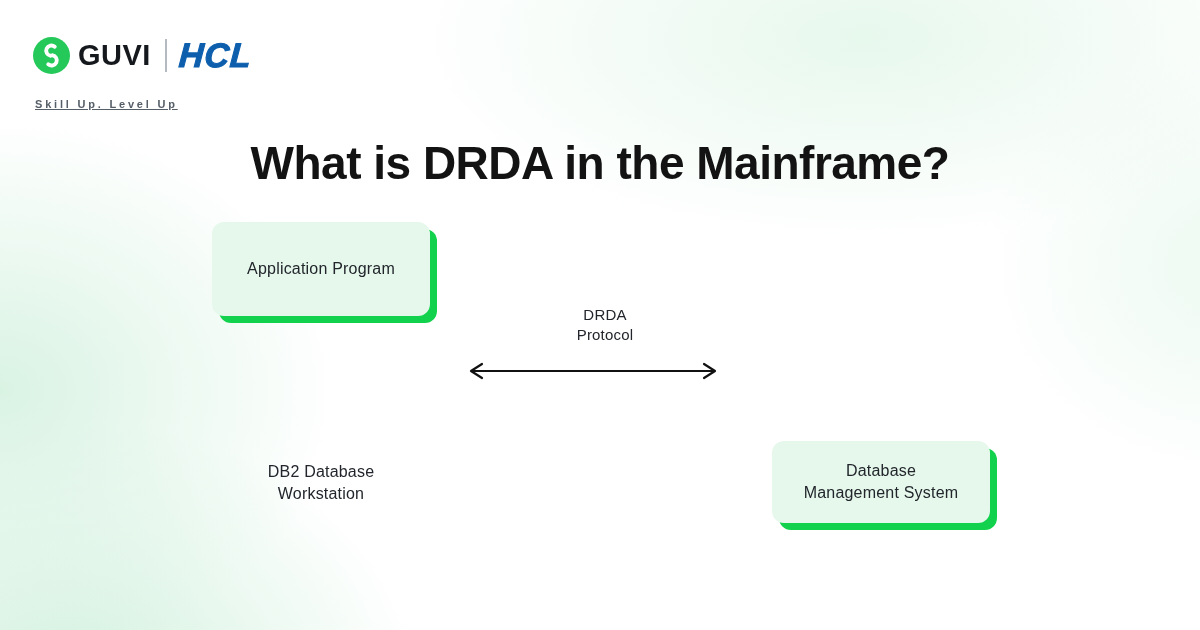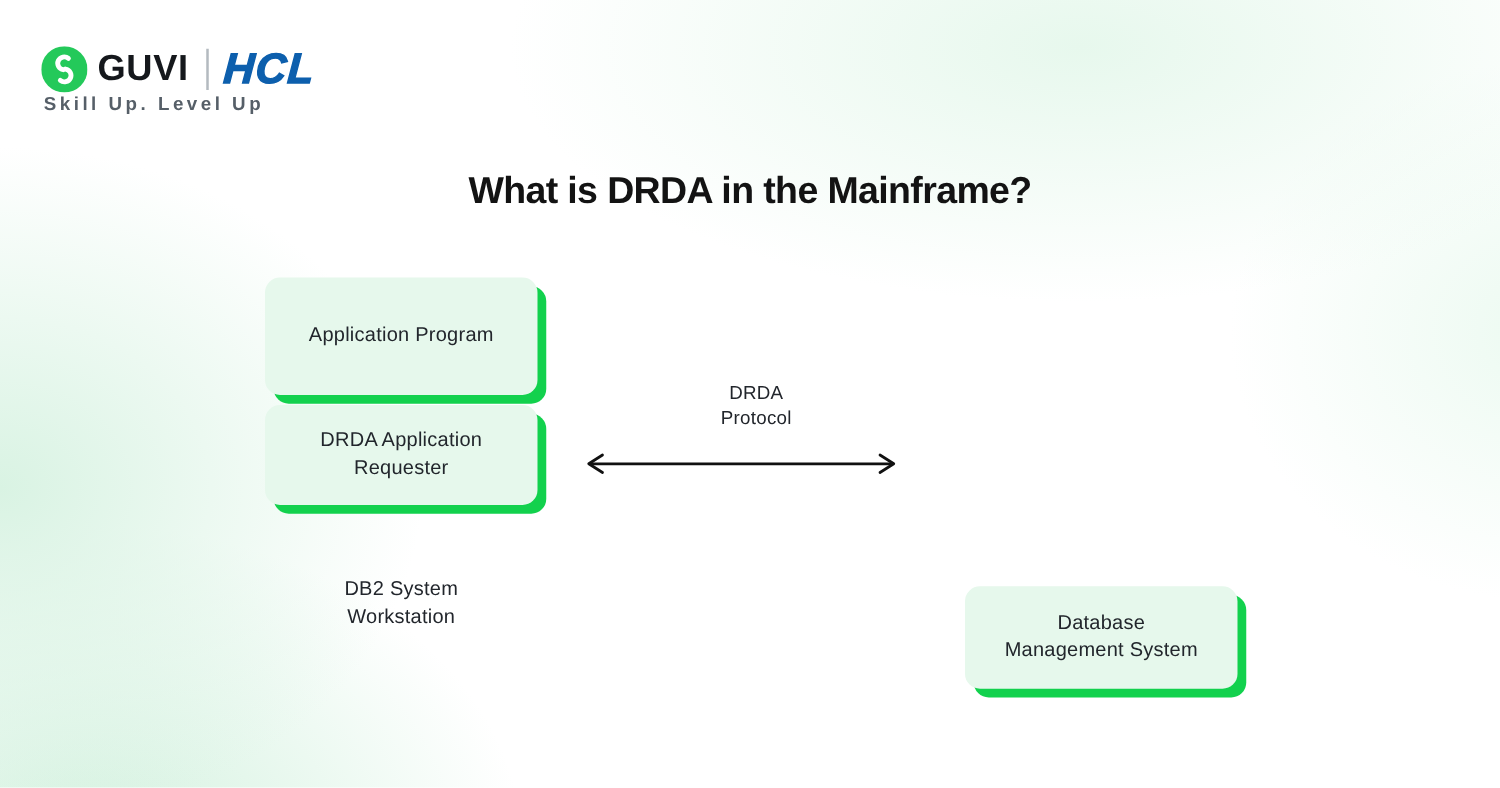--- a/index.html
+++ b/index.html
@@ -20,42 +20,42 @@
   .brand-row{display:flex;align-items:center;}
   .logo-mark{width:37px;height:37px;flex:0 0 auto;display:block;}
   .guvi{font-size:29px;font-weight:bold;color:#15181c;letter-spacing:.5px;margin-left:8px;}
   .divider{width:2px;height:33px;background:#b4bac0;margin:0 12px 0 14px;}
   .hcl{
     font-size:34px;font-weight:bold;font-style:italic;
     color:#0d5fad;-webkit-text-stroke:1.1px #0d5fad;
     letter-spacing:1px;transform:skewX(-4deg);
   }
   .tagline{
-    margin-top:0;margin-left:2px;
-    font-size:15px;color:#565f68;letter-spacing:2.8px;font-weight:bold;
+    margin-top:23px;margin-left:2px;
+    font-size:11px;color:#565f68;letter-spacing:2.8px;font-weight:bold;text-decoration:underline;
   }
   
   .title{
     position:absolute;top:136px;left:0;width:100%;
     margin:0;text-align:center;
-    font-size:30px;font-weight:bold;letter-spacing:-.5px;color:#131313;
+    font-size:46px;font-weight:bold;letter-spacing:-.5px;color:#131313;
   }
   
   .box{
     position:absolute;width:218px;
     background:#e6f8ec;border-radius:12px;
     box-shadow:7px 7px 0 0 #12d14d;
     display:flex;align-items:center;justify-content:center;
     text-align:center;padding:0 24px;box-sizing:border-box;
     font-size:16px;line-height:1.4;letter-spacing:.2px;color:#22262c;
   }
   .box1{left:212px;top:222px;height:94px;}
   .box2{left:212px;top:324px;height:80px;}
   .box3{left:772px;top:340px;height:92px;}
-  .box4{left:772px;top:441px;height:82px;margin-top:28px;}
+  .box4{left:772px;top:441px;height:82px;}
   .caption{
     position:absolute;text-align:center;
     font-size:16px;line-height:1.35;letter-spacing:.2px;color:#22262c;
   }
   .caption-left{left:251px;top:461px;width:140px;}
   .caption-right{left:811px;top:546px;width:148px;}
   
   .protocol{
     position:absolute;left:560px;top:305px;width:90px;
     text-align:center;font-size:15px;line-height:1.35;letter-spacing:.2px;color:#22262c;
@@ -85,24 +85,21 @@
       <span class="hcl">HCL</span>
     </div>
     <div class="tagline">Skill Up. Level Up</div>
   </header>
 
   <h1 class="title">What is DRDA in the Mainframe?</h1>
 
   <div class="box box1">
     <span>Application Program</span>
   </div>
-  <div class="box box2">
-    <span>DRDA Application Requester</span>
-  </div>
-  <div class="caption caption-left">DB2 System Workstation</div>
+  <div class="caption caption-left">DB2 Database Workstation</div>
 
   <div class="protocol">DRDA Protocol</div>
   <svg class="arrow" viewBox="0 0 258 22">
     <line x1="8" y1="11" x2="250" y2="11"></line>
     <polyline points="18,4 7,11 18,18"></polyline>
     <polyline points="240,4 251,11 240,18"></polyline>
   </svg>
 
   <div class="box box4">
     <span>Database Management System</span>

